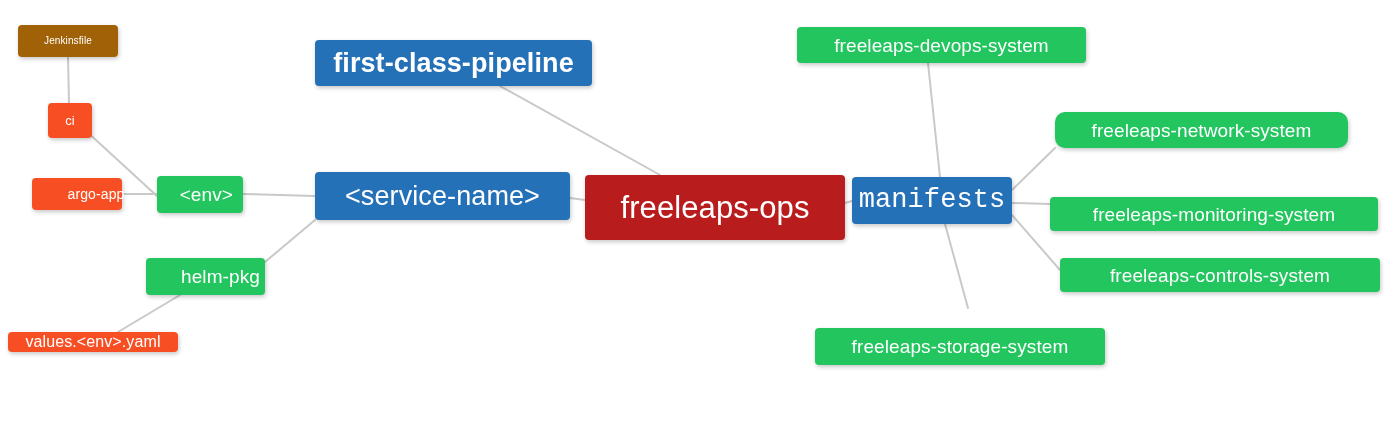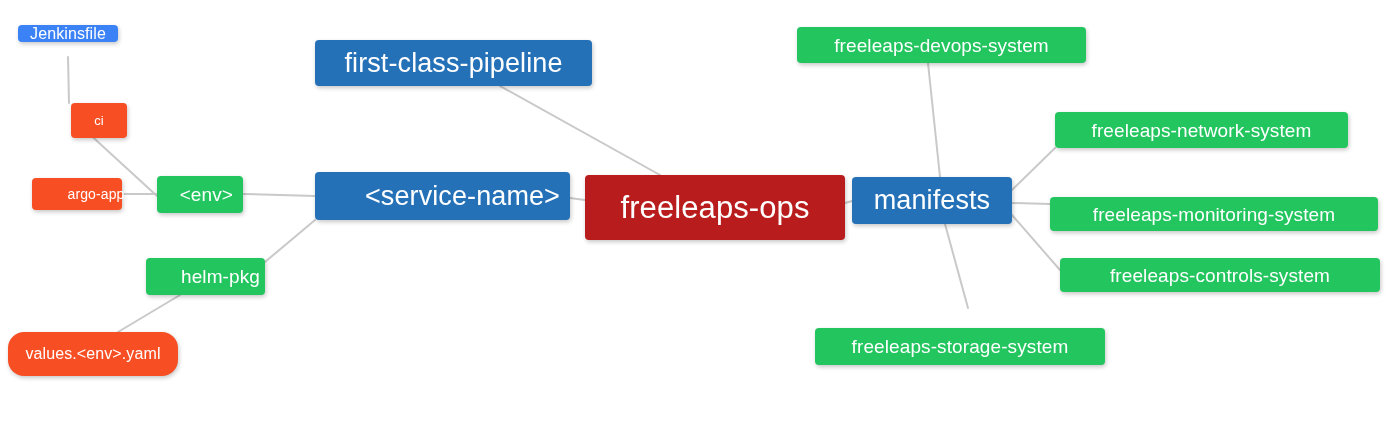--- a/index.html
+++ b/index.html
@@ -61,54 +61,54 @@
       <line x1="500" y1="86" x2="660" y2="175" stroke="#c9c9c9" stroke-width="2" stroke-linecap="round"></line>
       <line x1="570" y1="198" x2="585" y2="200" stroke="#c9c9c9" stroke-width="2" stroke-linecap="round"></line>
       <line x1="845" y1="203" x2="852" y2="201" stroke="#c9c9c9" stroke-width="2" stroke-linecap="round"></line>
       <line x1="940" y1="177" x2="928" y2="63" stroke="#c9c9c9" stroke-width="2" stroke-linecap="round"></line>
       <line x1="1012" y1="190" x2="1055" y2="148" stroke="#c9c9c9" stroke-width="2" stroke-linecap="round"></line>
       <line x1="1012" y1="203" x2="1050" y2="204" stroke="#c9c9c9" stroke-width="2" stroke-linecap="round"></line>
       <line x1="1012" y1="215" x2="1060" y2="270" stroke="#c9c9c9" stroke-width="2" stroke-linecap="round"></line>
       <line x1="945" y1="224" x2="968" y2="308" stroke="#c9c9c9" stroke-width="2" stroke-linecap="round"></line>
     </svg>
   <div id="node-layer">
-      <div class="node" style="left: 18px; top: 25px; width: 100px; height: 17px; background: #3b82f6; font-size: 16px;">
+      <div class="node" style="left: 18px; top: 25px; width: 100px; height: 32px; background: #a16207; font-size: 10px;">
         <span class="node-label">Jenkinsfile</span>
       </div>
-      <div class="node" style="left: 71px; top: 103px; width: 56px; height: 35px; background: rgb(247, 79, 35); font-size: 13px;">
+      <div class="node" style="left: 48px; top: 103px; width: 44px; height: 35px; background: rgb(247, 79, 35); font-size: 13px;">
         <span class="node-label">ci</span>
       </div>
       <div class="node" style="left: 32px; top: 178px; width: 90px; height: 32px; background: rgb(247, 79, 35); font-size: 14px; padding-left: 48px;">
         <span class="node-label">argo-app</span>
       </div>
       <div class="node" style="left: 157px; top: 176px; width: 86px; height: 37px; background: rgb(34, 197, 94); font-size: 19px; justify-content: flex-end;">
         <span class="node-label">&lt;env&gt;</span>
       </div>
       <div class="node" style="left: 146px; top: 258px; width: 119px; height: 37px; background: rgb(34, 197, 94); font-size: 19px; padding-left: 40px;">
         <span class="node-label">helm-pkg</span>
       </div>
-      <div class="node" style="left: 8px; top: 332px; width: 170px; height: 44px; background: rgb(247, 79, 35); font-size: 16px; border-radius: 16px;">
+      <div class="node" style="left: 8px; top: 332px; width: 170px; height: 20px; background: rgb(247, 79, 35); font-size: 16px;">
         <span class="node-label">values.&lt;env&gt;.yaml</span>
       </div>
-      <div class="node" style="left: 315px; top: 40px; width: 277px; height: 46px; background: rgb(37, 113, 184); font-size: 27px;">
+      <div class="node" style="left: 315px; top: 40px; width: 277px; height: 46px; background: rgb(37, 113, 184); font-size: 27px; font-weight: bold;">
         <span class="node-label">first-class-pipeline</span>
       </div>
-      <div class="node" style="left: 315px; top: 172px; width: 255px; height: 48px; background: rgb(37, 113, 184); font-size: 27px; justify-content: flex-end;">
+      <div class="node" style="left: 315px; top: 172px; width: 255px; height: 48px; background: rgb(37, 113, 184); font-size: 27px;">
         <span class="node-label">&lt;service-name&gt;</span>
       </div>
       <div class="node" style="left: 585px; top: 175px; width: 260px; height: 65px; background: #b91c1c; font-size: 31px;">
         <span class="node-label">freeleaps-ops</span>
       </div>
-      <div class="node" style="left: 852px; top: 177px; width: 160px; height: 47px; background: rgb(37, 113, 184); font-size: 27px;">
+      <div class="node" style="left: 852px; top: 177px; width: 160px; height: 47px; background: rgb(37, 113, 184); font-size: 27px; font-family: Liberation Mono, monospace;">
         <span class="node-label">manifests</span>
       </div>
       <div class="node" style="left: 797px; top: 27px; width: 289px; height: 36px; background: rgb(34, 197, 94); font-size: 19px;">
         <span class="node-label">freeleaps-devops-system</span>
       </div>
-      <div class="node" style="left: 1055px; top: 112px; width: 293px; height: 36px; background: rgb(34, 197, 94); font-size: 19px;">
+      <div class="node" style="left: 1055px; top: 112px; width: 293px; height: 36px; background: rgb(34, 197, 94); font-size: 19px; border-radius: 10px;">
         <span class="node-label">freeleaps-network-system</span>
       </div>
       <div class="node" style="left: 1050px; top: 188px; width: 328px; height: 34px; background: rgb(34, 197, 94); font-size: 19px; margin-top: 9px;">
         <span class="node-label">freeleaps-monitoring-system</span>
       </div>
       <div class="node" style="left: 1060px; top: 258px; width: 320px; height: 34px; background: rgb(34, 197, 94); font-size: 19px;">
         <span class="node-label">freeleaps-controls-system</span>
       </div>
       <div class="node" style="left: 815px; top: 308px; width: 290px; height: 37px; background: rgb(34, 197, 94); font-size: 19px; margin-top: 20px;">
         <span class="node-label">freeleaps-storage-system</span>

